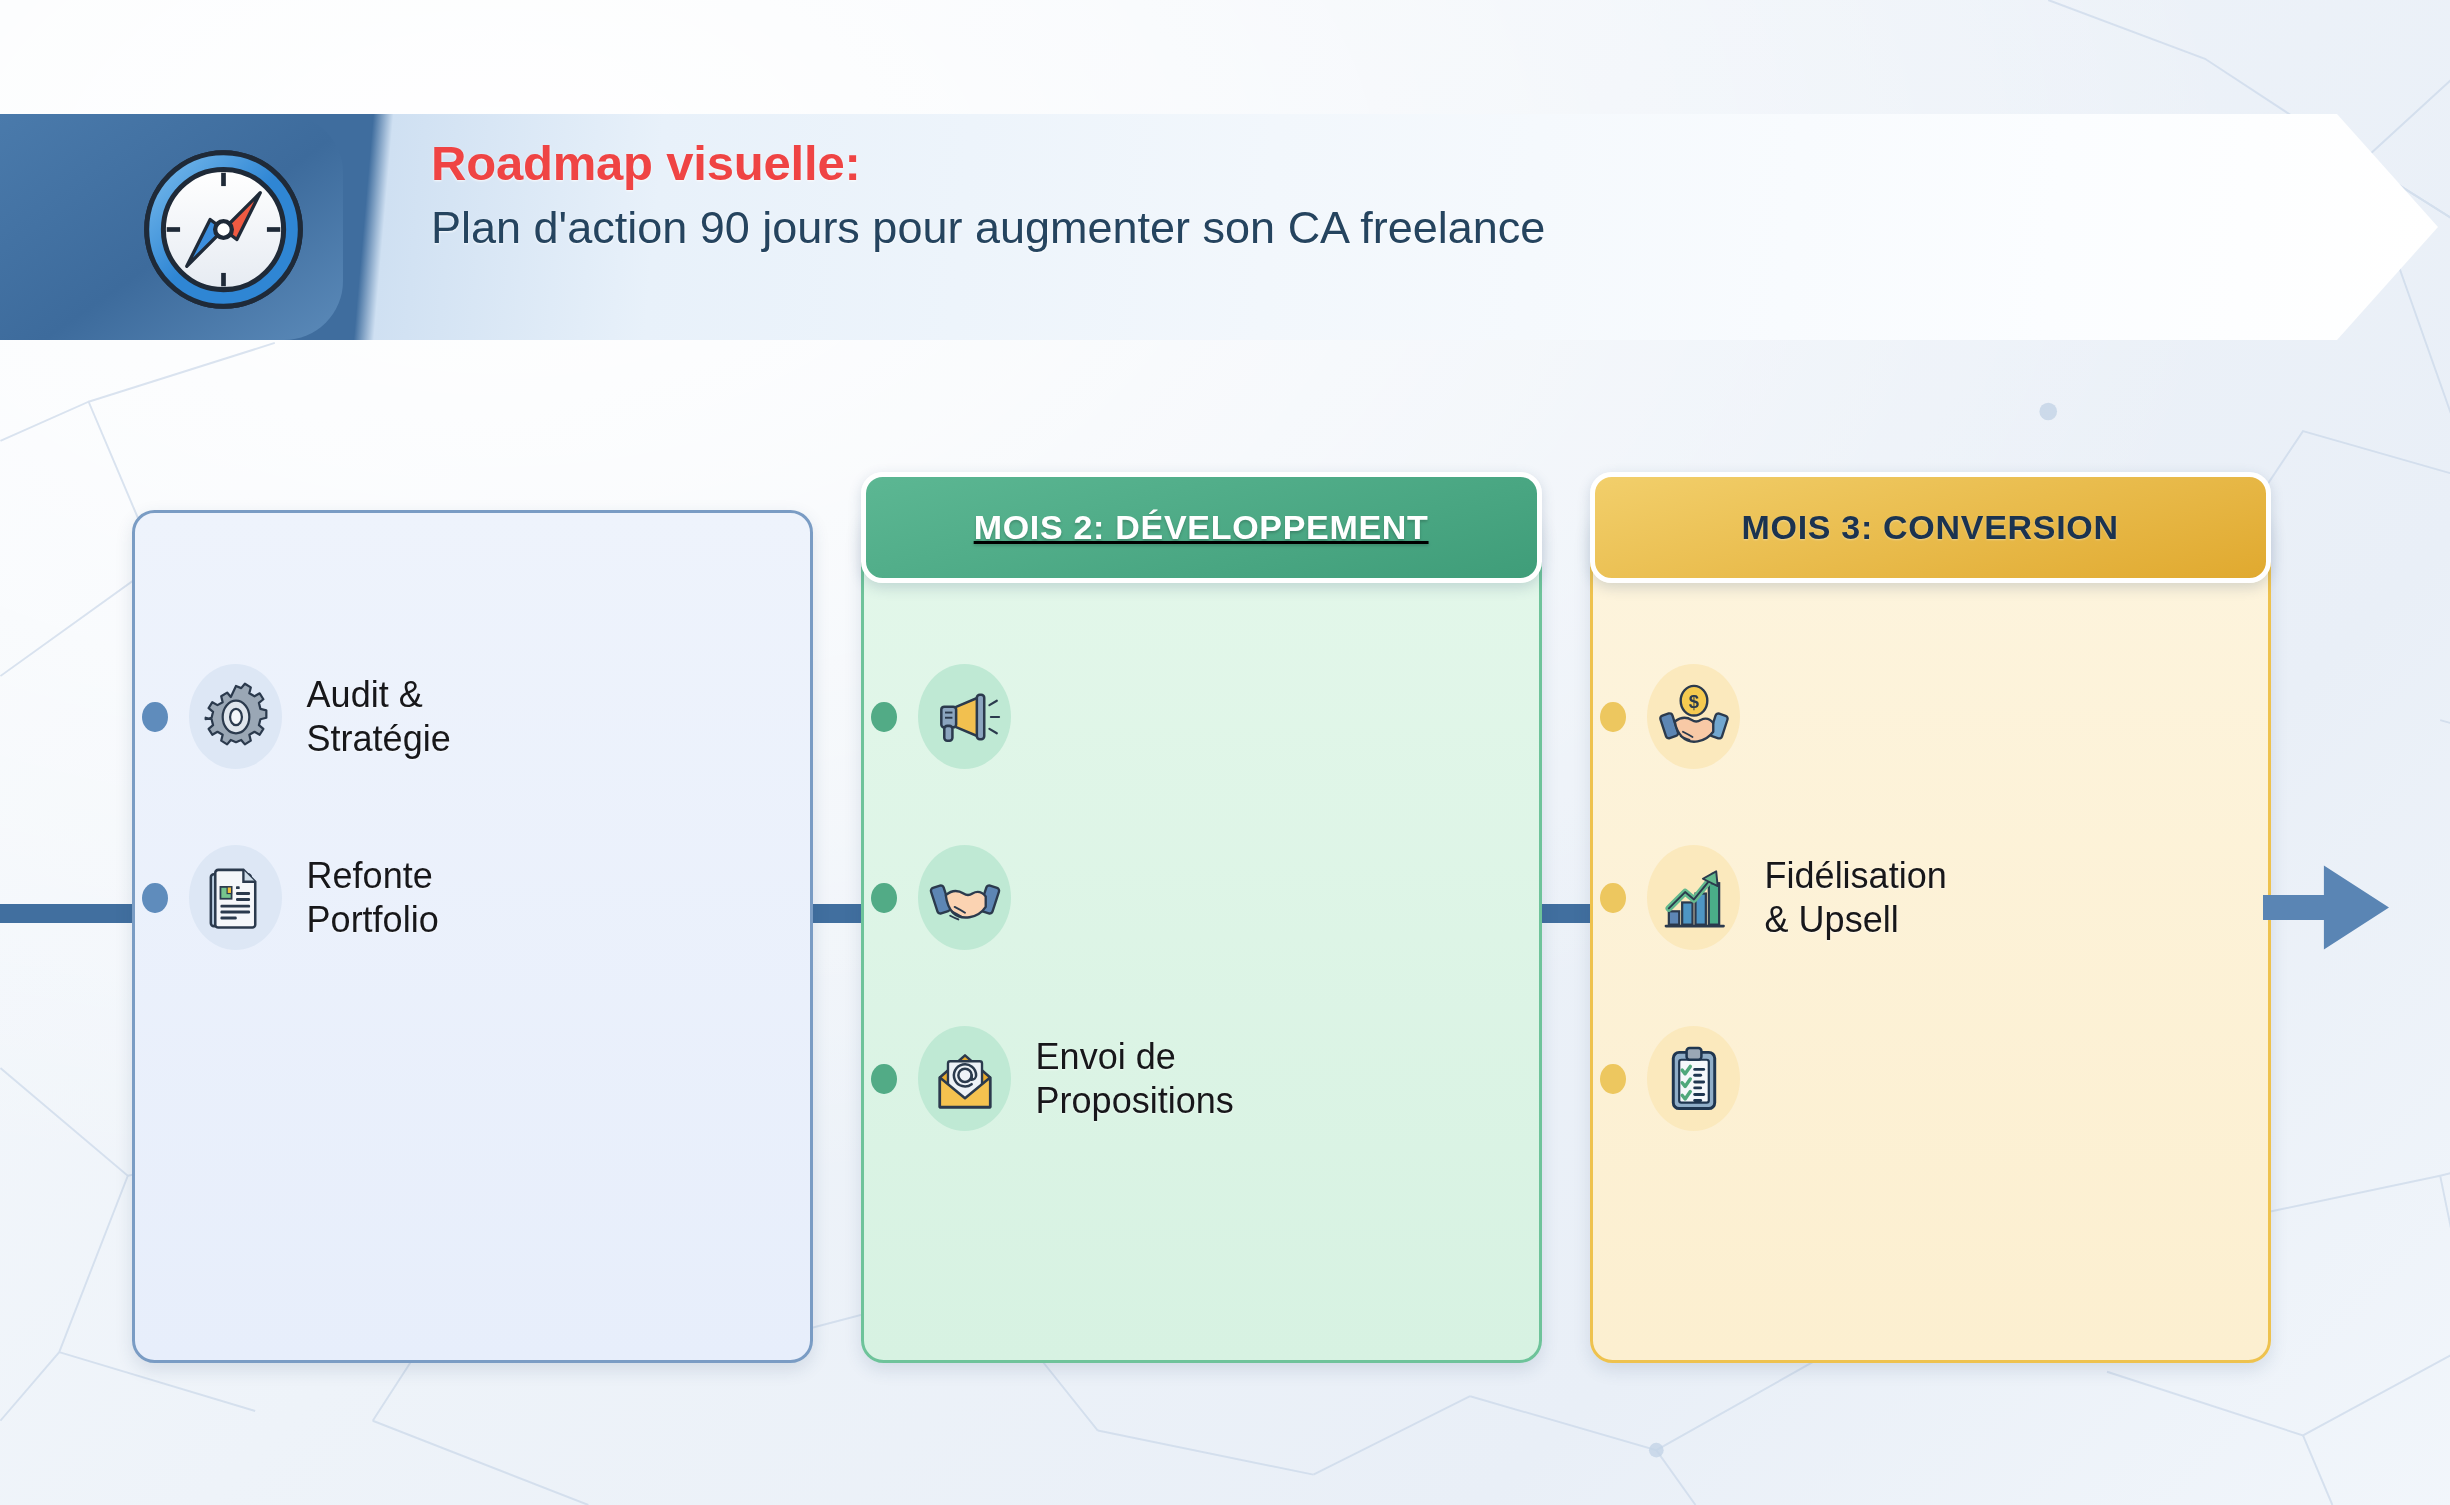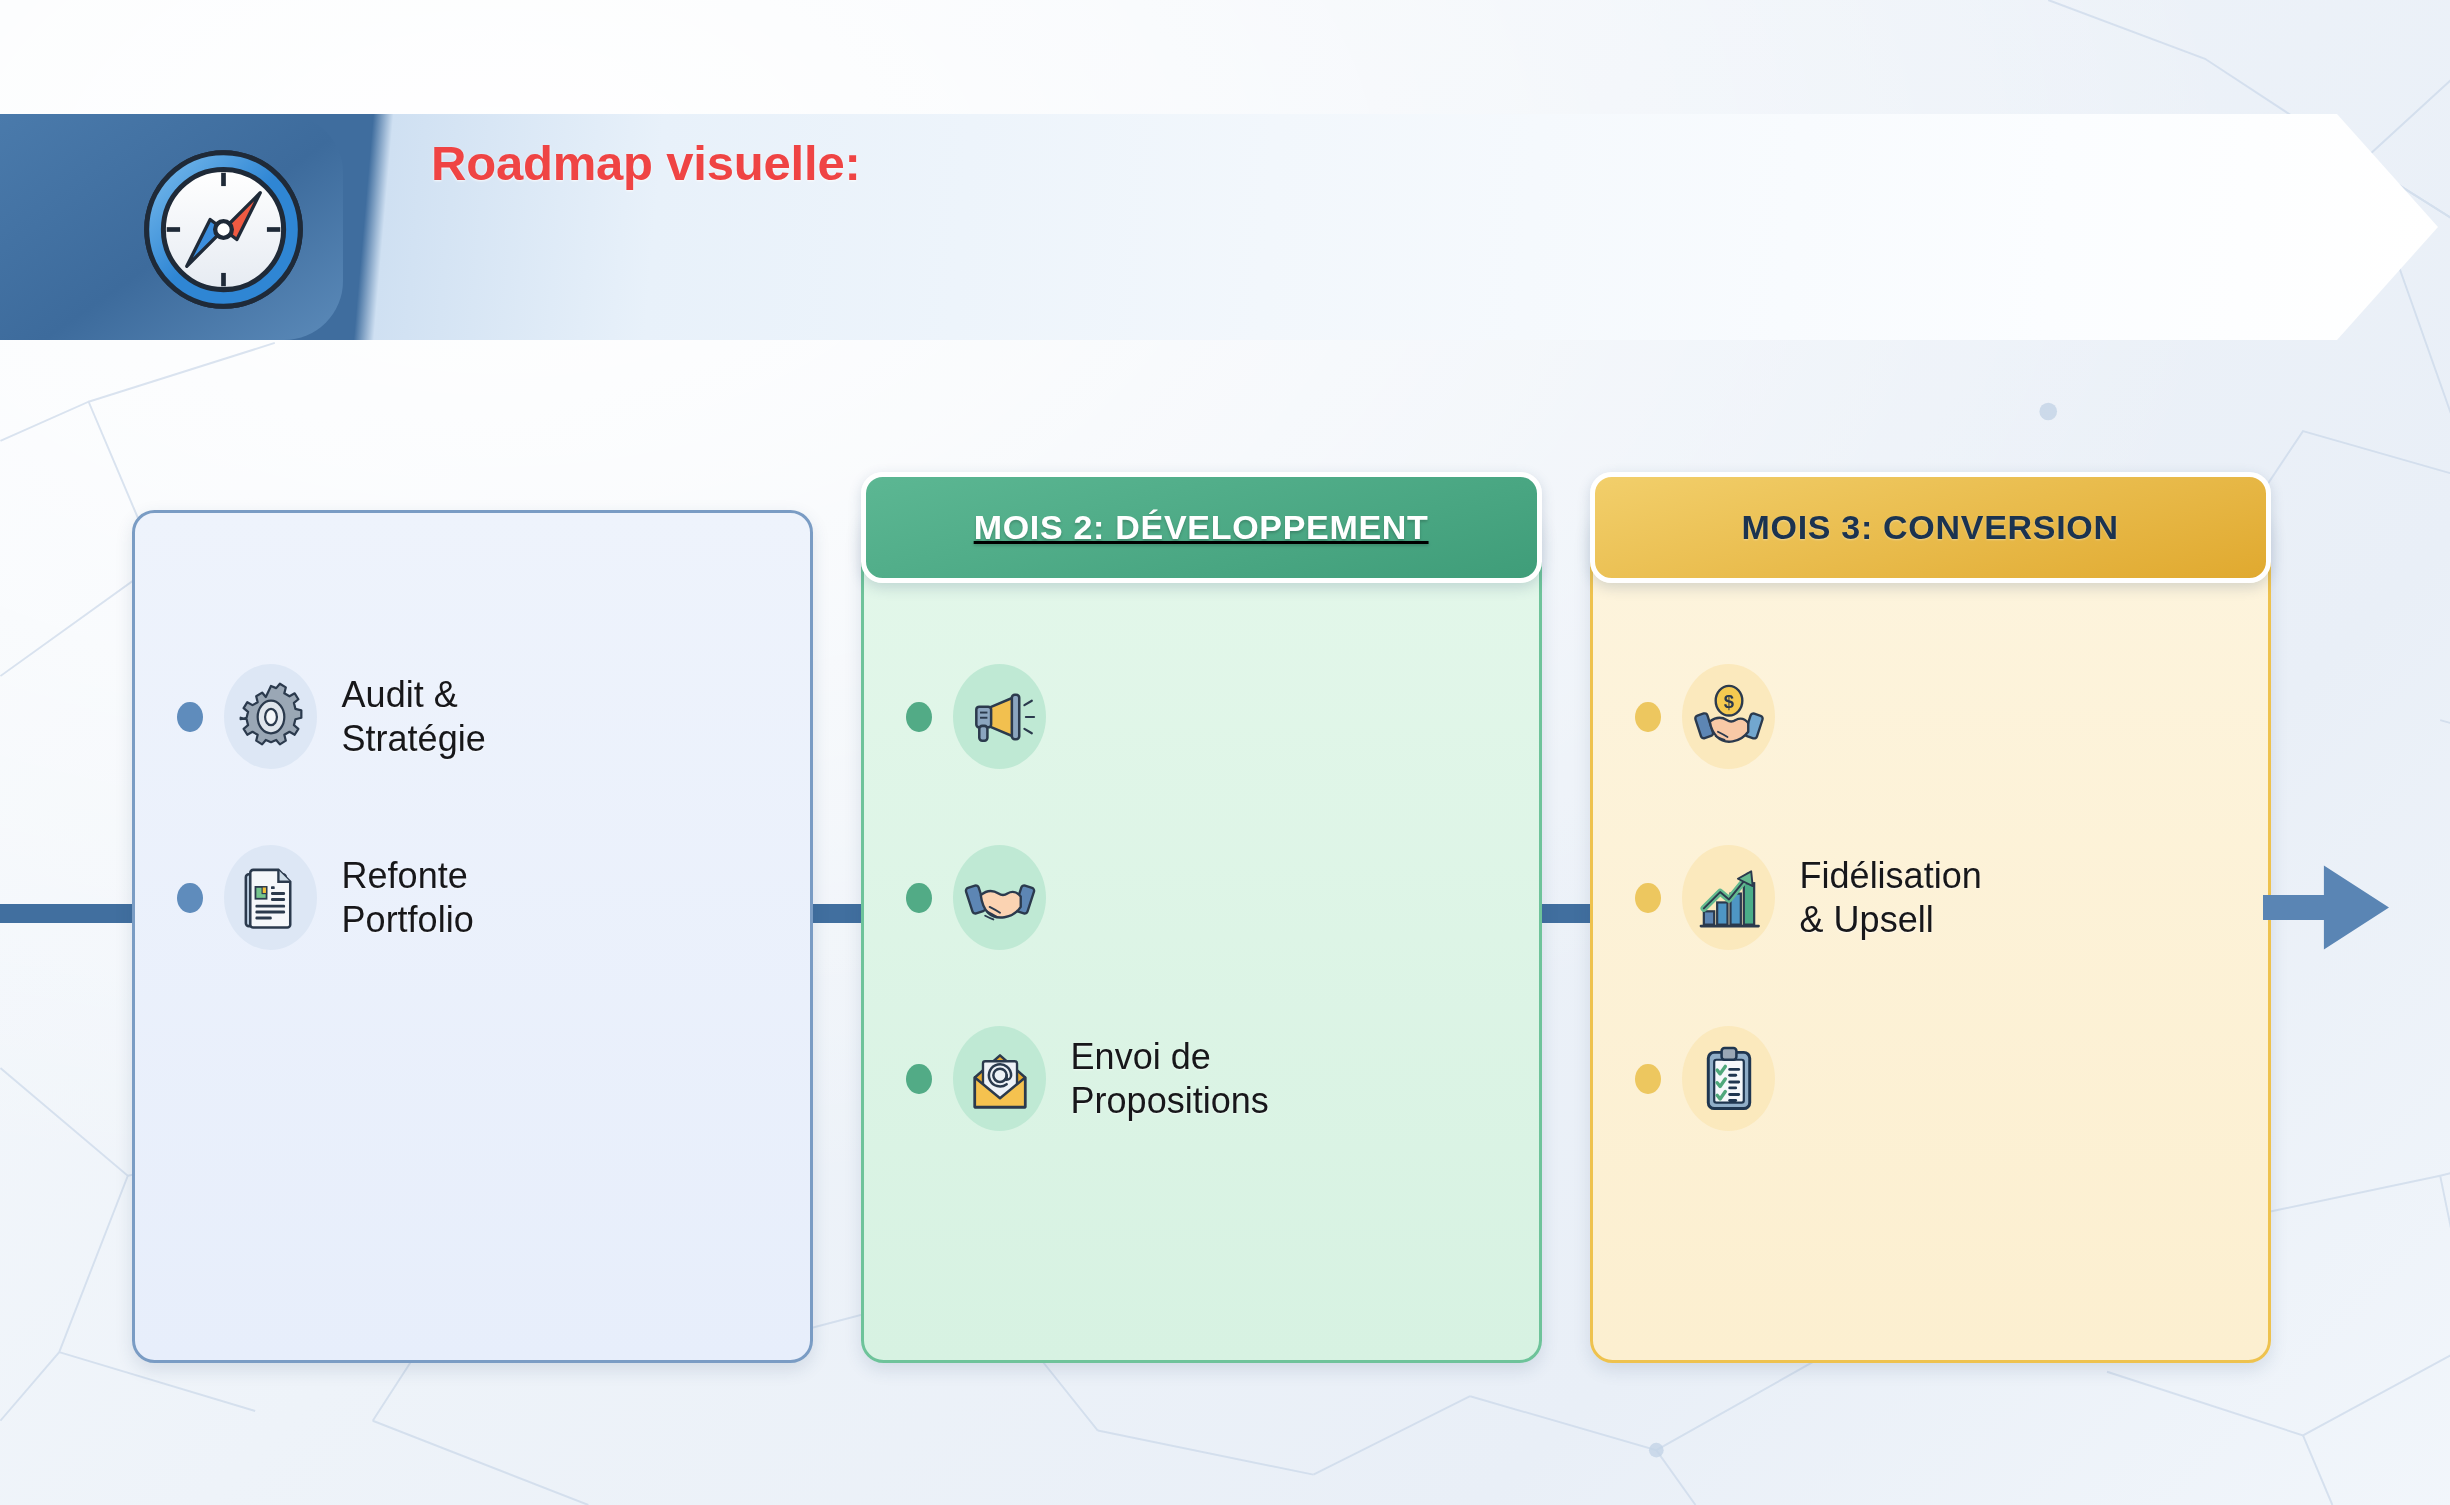--- a/index.html
+++ b/index.html
@@ -66,21 +66,21 @@
   .ch-3{ background:linear-gradient(165deg,#f2cf6b 0%,#e0a92f 100%); }
   .col-header span{
     font-size:34px; font-weight:bold; letter-spacing:0.7px;
     text-shadow:0 1.5px 2.9px rgba(0,0,0,.20);
   }
   .ch-1 span, .ch-2 span{ color:#ffffff; }
   .ch-3 span{ color:#1b3350; text-shadow:0 1px 2px rgba(255,255,255,.35); }
 
   
   .items{ position:absolute; left:0; top:113px; width:100%; }
-  .item{ display:flex; align-items:center; height:181px; padding-left:42px; }
+  .item{ display:flex; align-items:center; height:181px; padding-left:7px; }
   .dot{ width:25.5px; height:30px; border-radius:50%; flex:0 0 auto; }
   .d-1{ background:#5f8cbc; } .d-2{ background:#52ab86; } .d-3{ background:#edc75f; }
   .icon-bubble{
     width:93px; height:105px; margin-left:21.6px; border-radius:50%;
     display:flex; align-items:center; justify-content:center; flex:0 0 auto;
   }
   .b-1{ background:#dde7f5; } .b-2{ background:#bfe9d4; } .b-3{ background:#fbe9bd; }
   .item-label{
     margin-left:24.5px; font-size:36px; line-height:1.22; color:#17171a;
     text-shadow:0 1px 2px rgba(255,255,255,.6); font-weight:400;
@@ -168,20 +168,21 @@
     <rect x="16" y="48.6" width="8" height="2.8" fill="#1f2a38"></rect>
     <rect x="76" y="48.6" width="8" height="2.8" fill="#1f2a38"></rect>
     <polygon points="50,50 72,28 58,56" fill="#ef5a42" stroke="#1f2a38" stroke-width="2" stroke-linejoin="round"></polygon>
     <polygon points="50,50 28,72 42,44" fill="#3b8ede" stroke="#1f2a38" stroke-width="2" stroke-linejoin="round"></polygon>
     <circle cx="50" cy="50" r="5" fill="#ffffff" stroke="#1f2a38" stroke-width="2.6"></circle>
   </svg>
 </div>
 
 <div class="header-texts">
   <div class="header-title">Roadmap visuelle:</div>
+  <div class="header-sub">Plan d'action 90 jours pour augmenter son CA freelance</div>
 </div>
 
 <div class="col col-1">
   <div class="items">
     <div class="item">
       <div class="dot d-1"></div>
       <div class="icon-bubble b-1">
         <svg viewBox="0 0 100 100" width="74" height="74">
           <path d="M50 8 l7 3 5-6 8 5-2 8 7 4 7-4 5 8-6 5 2 8 8 2v10l-8 2-2 8 6 5-5 8-7-4-7 4 2 8-8 5-5-6-7 3-7-3-5 6-8-5 2-8-7-4-7 4-5-8 6-5-2-8-8-2V53l8-2 2-8-6-5 5-8 7 4 7-4-2-8 8-5 5 6z" fill="#9aa7b5" stroke="#2b3a4d" stroke-width="3" stroke-linejoin="round"></path>
           <ellipse cx="50" cy="50" rx="18" ry="22" fill="#dfe5ec" stroke="#2b3a4d" stroke-width="3"></ellipse>

